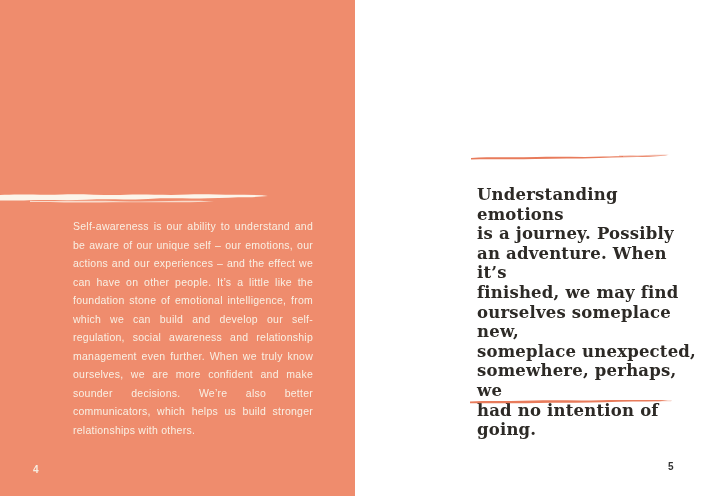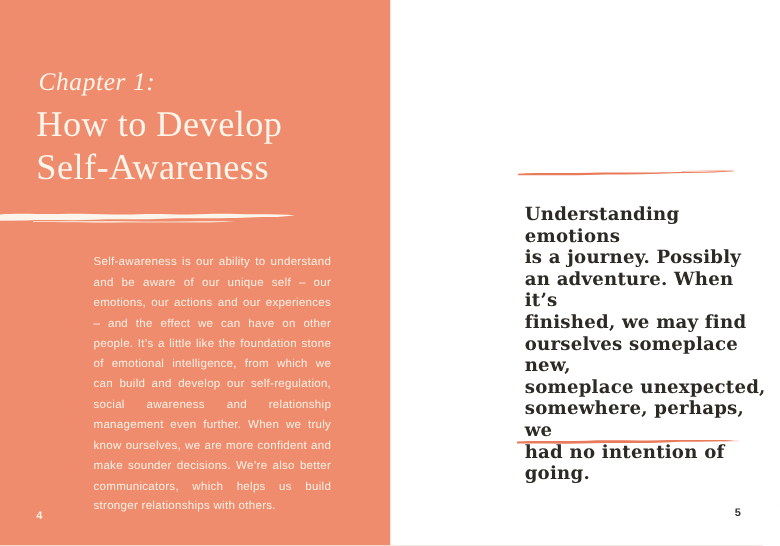--- a/index.html
+++ b/index.html
@@ -34,21 +34,21 @@
   .brush-divider{
     position:absolute;left:0;top:191px;width:272px;height:14px;
   }
   .body-text{
     position:absolute;left:73px;top:217px;width:240px;
     color:#F9F0E4;
     font-size:10.5px;line-height:18.5px;
     letter-spacing:.25px;
     text-align:justify;
   }
-  .body-text p{margin:12px;}
+  .body-text p{margin:0;}
   .body-text p.indented{text-indent:10px;}
   .page-num-left{
     position:absolute;left:33px;top:464px;
     font-size:10px;font-weight:bold;color:#F7EEE2;
   }
   
   .page-right{
     position:absolute;left:355px;top:0;width:354px;height:496px;
     background:#FFFFFF;
   }
@@ -74,23 +74,20 @@
     position:absolute;left:313px;top:461px;
     font-size:10px;font-weight:bold;color:#333333;
   }
 </style>
 </head>
 <body>
 
 <div class="spread">
 
   <div class="page-left">
-    <div class="chapter-label">Chapter 1:</div>
-    <div class="chapter-title">How to Develop
-Self-Awareness</div>
 
     <svg class="brush-divider" viewBox="0 0 272 14" preserveAspectRatio="none" aria-hidden="true">
       <path fill="#FCF5EB" d="M0,4 C18,2.6 40,4.2 62,3.4 C84,2.6 104,4.6 126,3.8 C148,3 166,4.8 188,3.6 C206,2.7 226,4.4 244,3.7 L262,4.2 L268,4.9 L252,6.2 C238,6 224,6.8 208,7.2 C188,7.8 168,6.8 148,7.9 C126,9 106,7.8 86,8.8 C64,9.8 44,8.4 24,9.4 L0,9.6 Z"></path>
       <path fill="#FCF5EB" opacity="0.75" d="M30,9.8 C60,10.4 90,9.4 120,10.2 C150,11 180,9.6 204,9.9 L214,10.4 L190,11.2 C160,11.6 130,11 100,11.4 C75,11.7 50,11 30,10.9 Z"></path>
     </svg>
 
     <div class="body-text">
       <p>Self-awareness is our ability to understand and be aware of our unique self – our emotions, our actions and our experiences – and the effect we can have on other people. It’s a little like the foundation stone of emotional intelligence, from which we can build and develop our self-regulation, social awareness and relationship management even further. When we truly know ourselves, we are more confident and make sounder decisions. We’re also better communicators, which helps us build stronger relationships with others.</p>
     </div>
 

